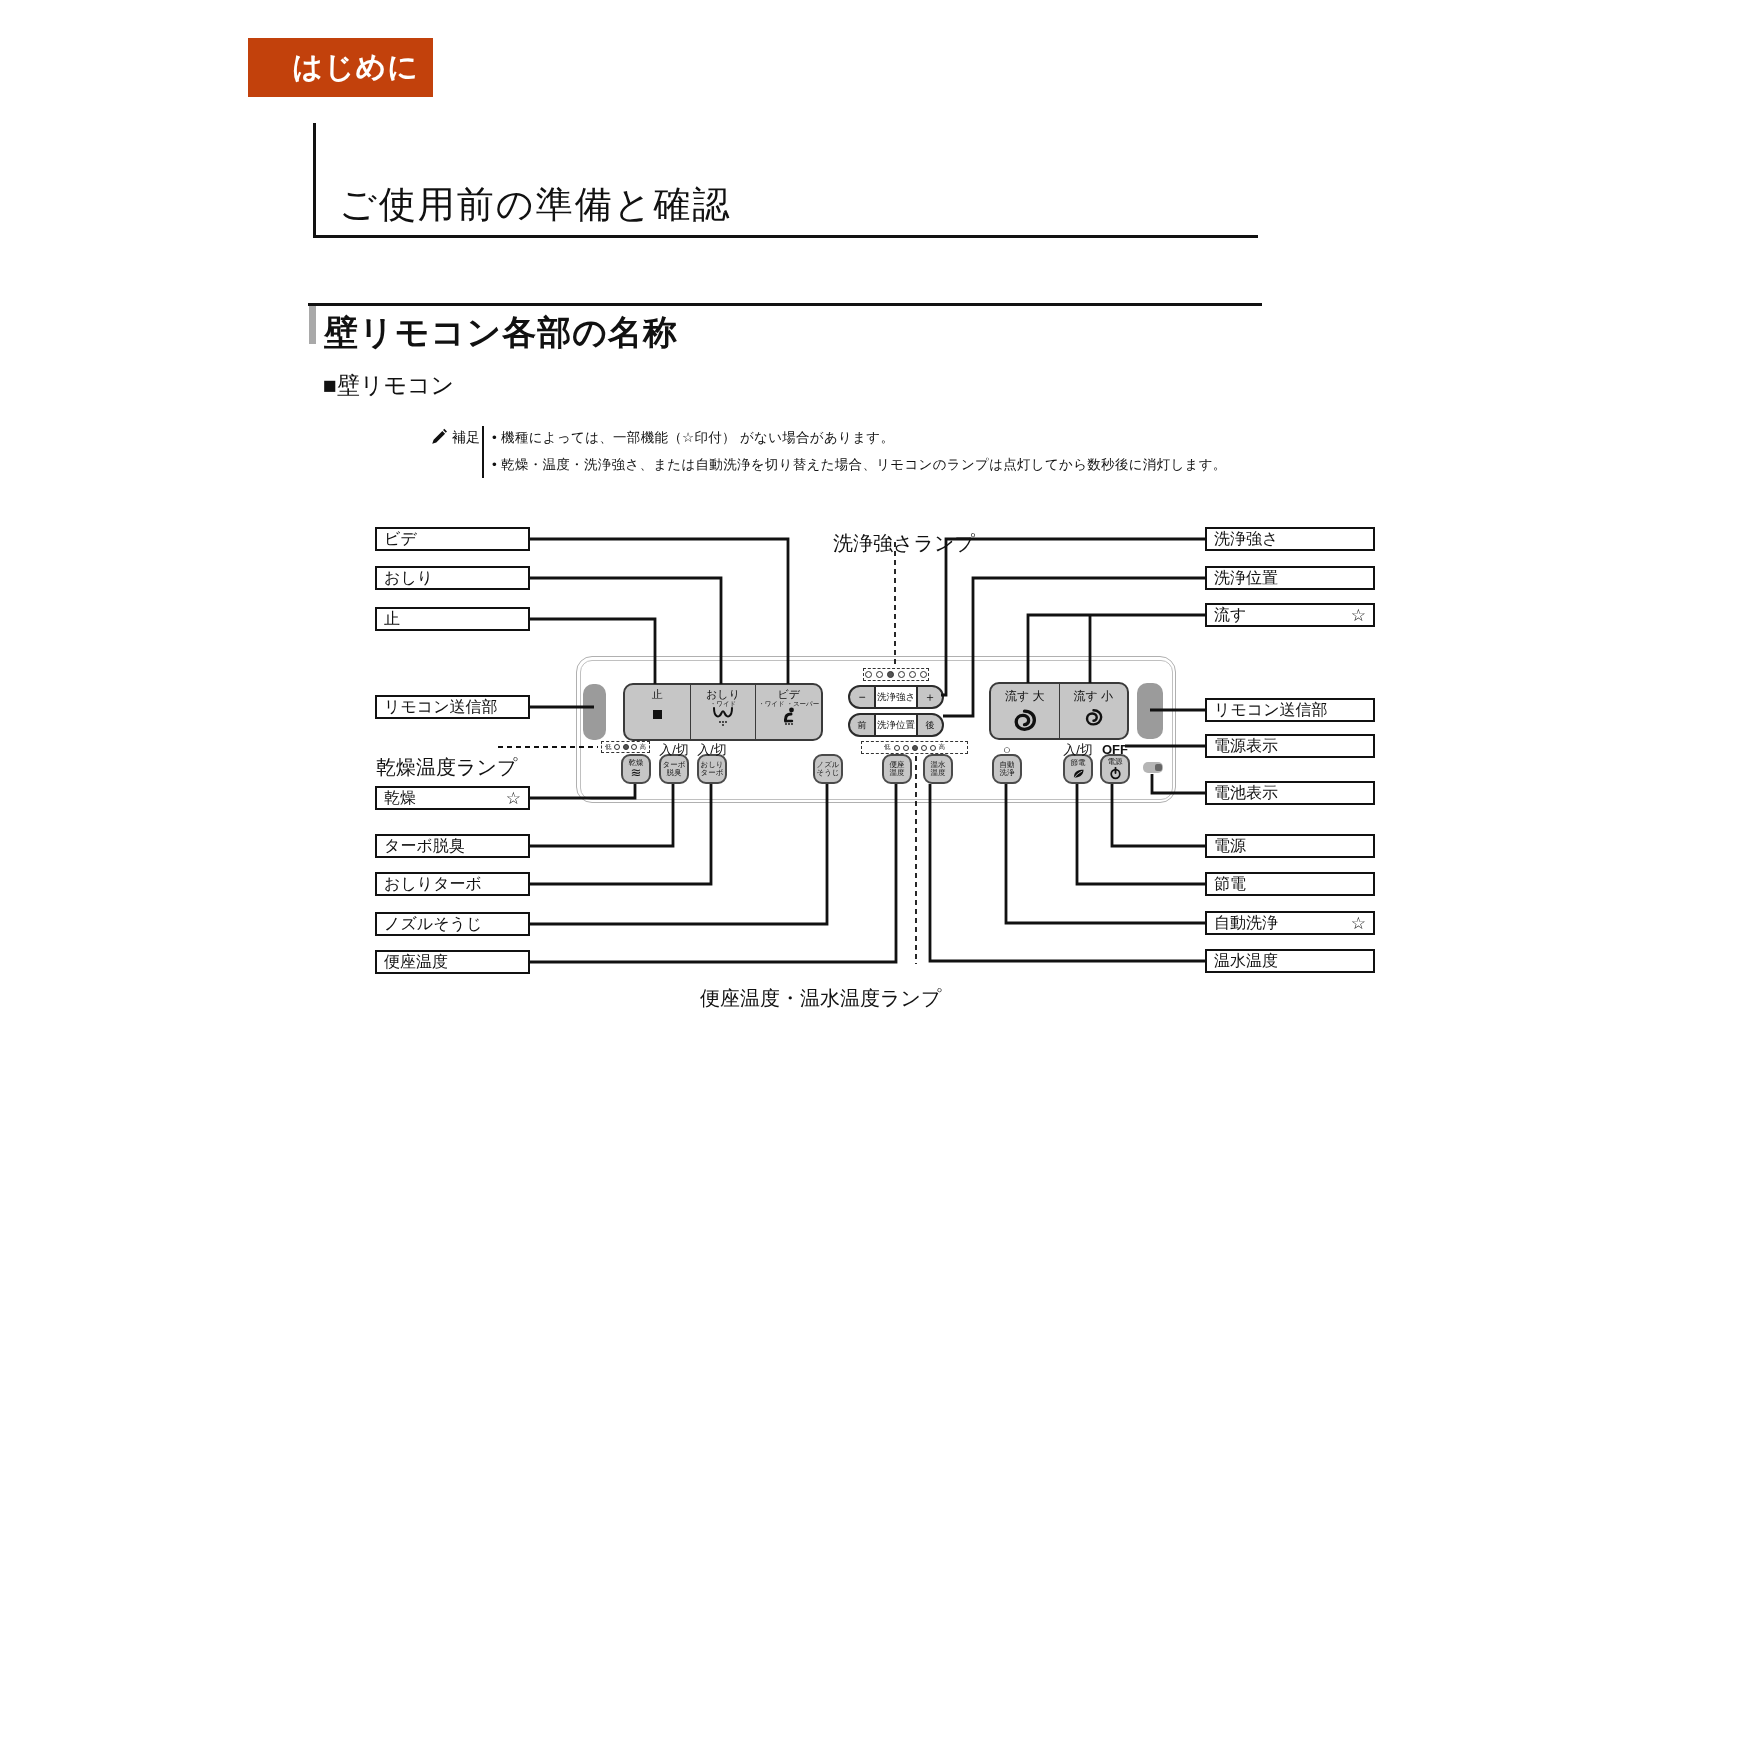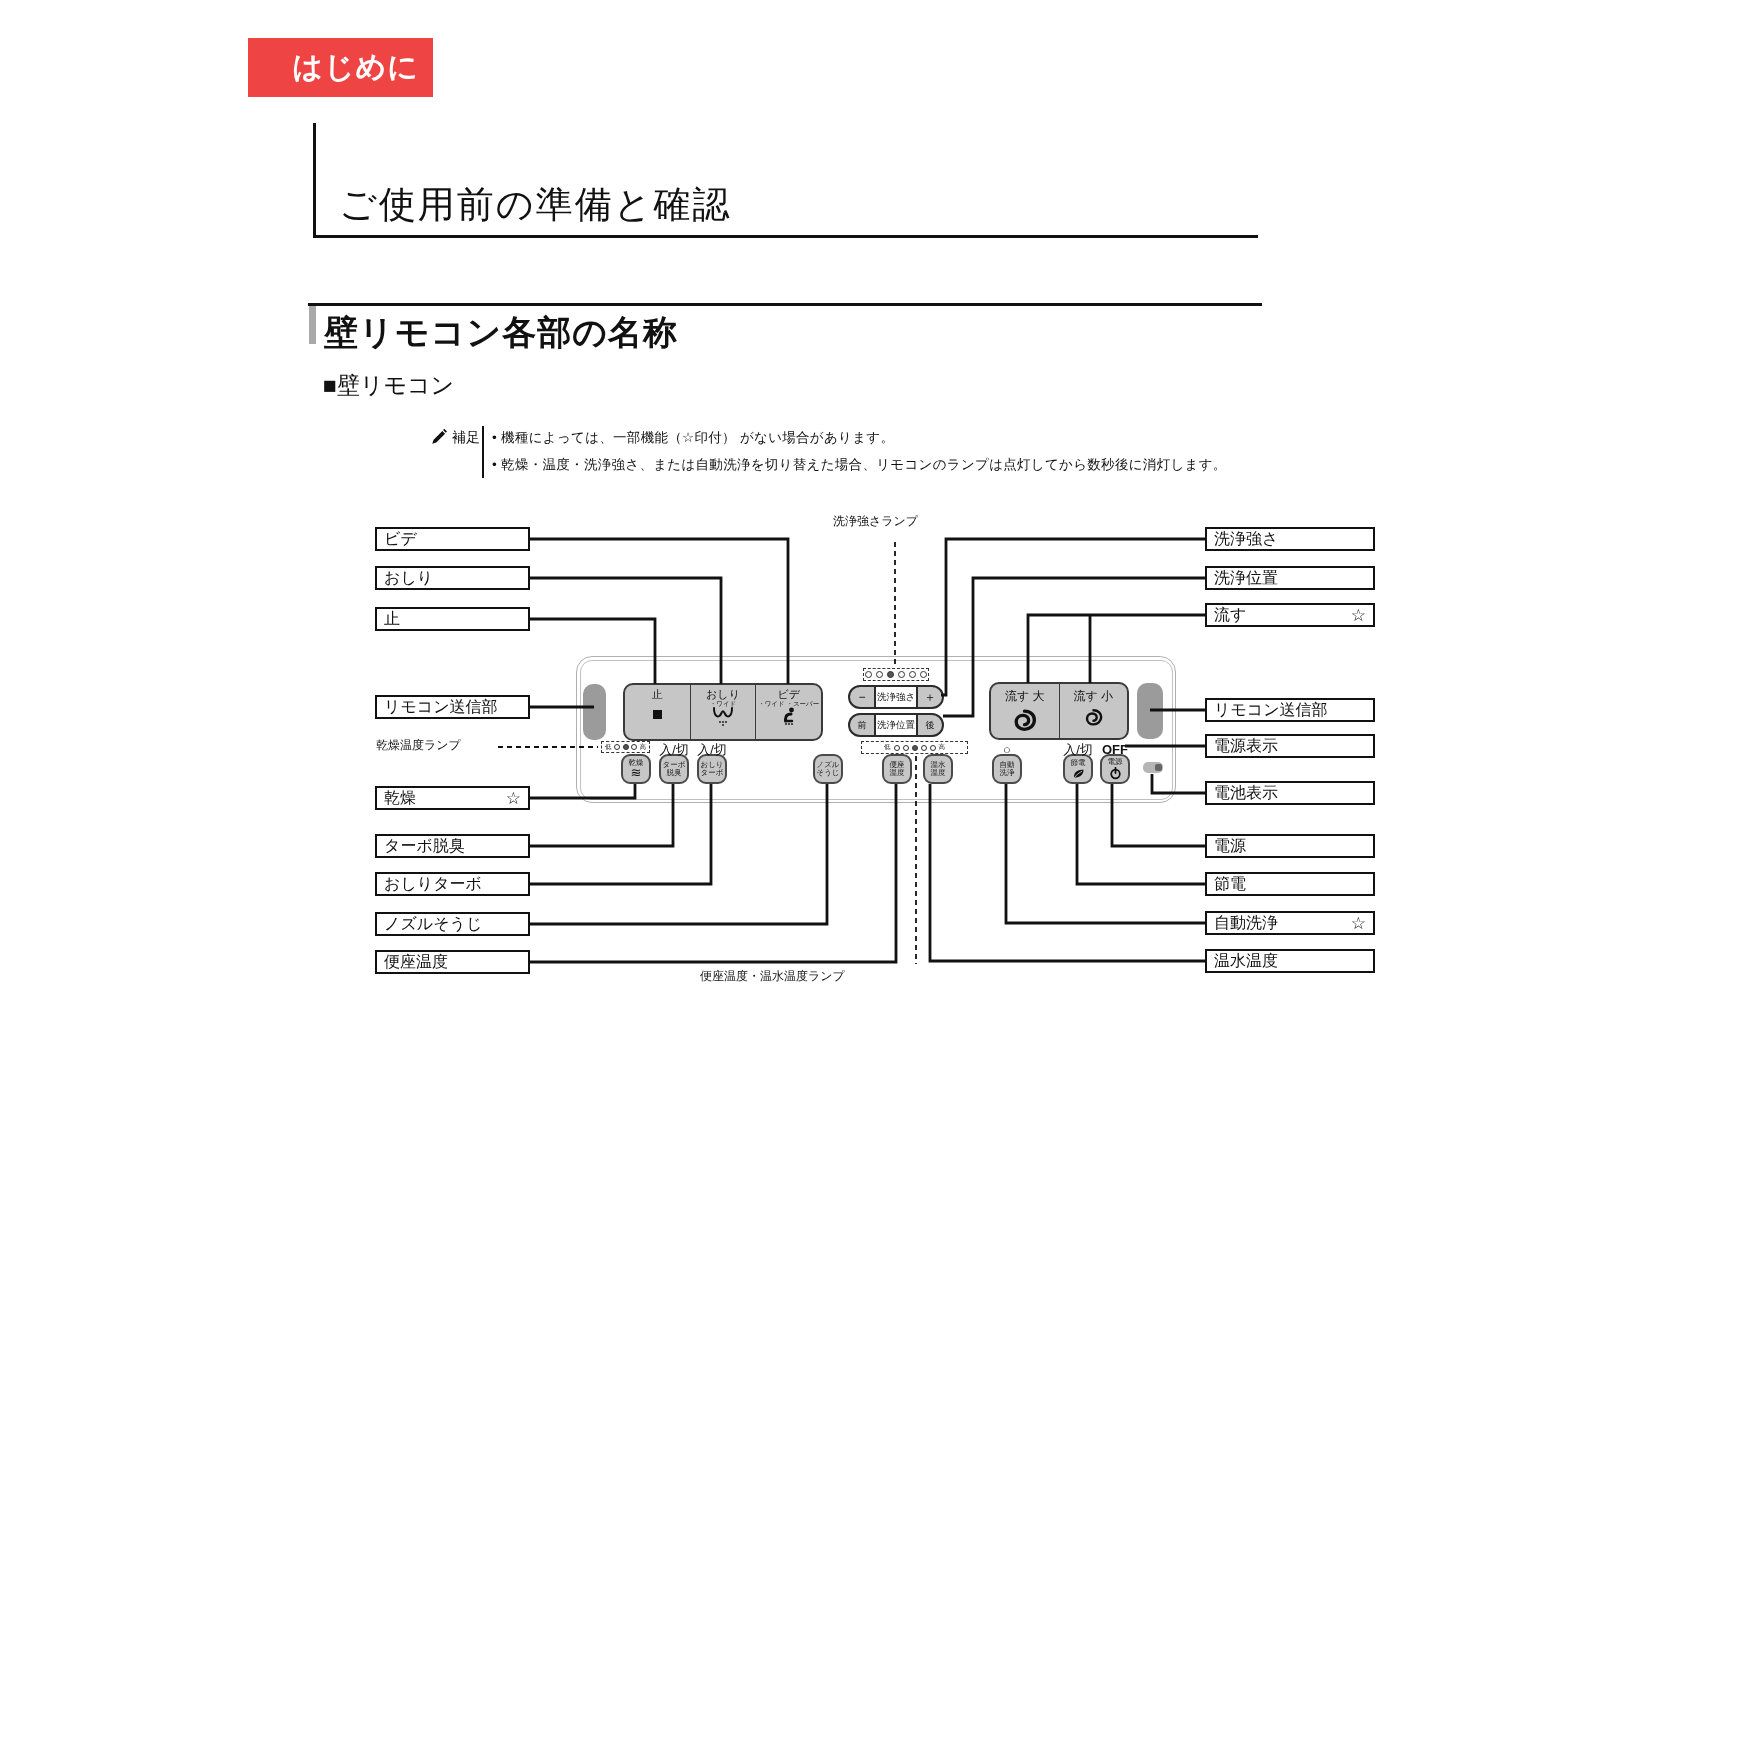--- a/index.html
+++ b/index.html
@@ -1,42 +1,42 @@
 <!DOCTYPE html>
 <html><head>
 <meta charset="utf-8">
 <style>
   html,body{margin:0;padding:0;background:#fff;}
   .page{position:relative;width:1754px;height:1754px;background:#fff;overflow:hidden;
         font-family:"Liberation Sans","DejaVu Sans",sans-serif;color:#111;}
   .abs{position:absolute;}
 
   
-  .banner{position:absolute;left:248px;top:38px;width:185px;height:59px;background:#ef4444;
+  .banner{position:absolute;left:248px;top:38px;width:185px;height:59px;background:#c2410c;
           color:#fff;font-size:30px;font-weight:bold;display:flex;align-items:center;
           justify-content:flex-end;padding-right:14px;box-sizing:border-box;letter-spacing:1px;}
   .title-vline{position:absolute;left:313px;top:123px;width:2.5px;height:114px;background:#111;}
   .page-title{position:absolute;left:327px;top:168px;margin:12px;font-size:37px;font-weight:normal;letter-spacing:2px;}
   .title-underline{position:absolute;left:313px;top:235px;width:945px;height:2.5px;background:#111;}
 
   .section-line{position:absolute;left:308px;top:303px;width:954px;height:3px;background:#111;}
   .section-bar{position:absolute;left:309px;top:306px;width:7px;height:38px;background:#a9a9a9;}
   .section-heading{position:absolute;left:324px;top:310px;margin:0;font-size:34px;font-weight:bold;letter-spacing:1px;}
   .subsection{position:absolute;left:323px;top:370px;margin:0;font-size:23px;font-weight:normal;}
 
   
   .note-label{position:absolute;left:452px;top:429px;font-size:14px;}
   .note-divider{position:absolute;left:482px;top:426px;width:2px;height:52px;background:#111;}
   .note-line{position:absolute;left:492px;font-size:13.5px;letter-spacing:0.3px;white-space:nowrap;}
 
   
   .lbox{position:absolute;height:24px;background:#fff;border:2.5px solid #111;box-sizing:border-box;
         display:flex;align-items:center;padding:0 7px;font-size:16px;white-space:nowrap;}
   .lbox .star{margin-left:auto;font-size:17px;}
-  .freetext{position:absolute;font-size:12px;white-space:nowrap;}
+  .freetext{position:absolute;font-size:20px;white-space:nowrap;margin-top:17px;}
 
   
   .remote{position:absolute;left:576px;top:656px;width:600px;height:147px;background:#fff;
           border:1.5px solid #b0b0b0;border-radius:16px;box-sizing:border-box;}
   .remote::before{content:'';position:absolute;inset:2.5px;border:1.5px solid #c0c0c0;border-radius:12px;}
   .ir{position:absolute;background:#9b9b9b;border-radius:10px;}
   .biggroup{position:absolute;display:flex;background:#c6c6c6;border:2px solid #3a3a3a;
             border-radius:10px;box-sizing:border-box;}
   .bcell{flex:1;display:flex;flex-direction:column;align-items:center;padding-top:3px;line-height:1.1;}
   .bcell + .bcell{border-left:1.5px solid #3a3a3a;}

